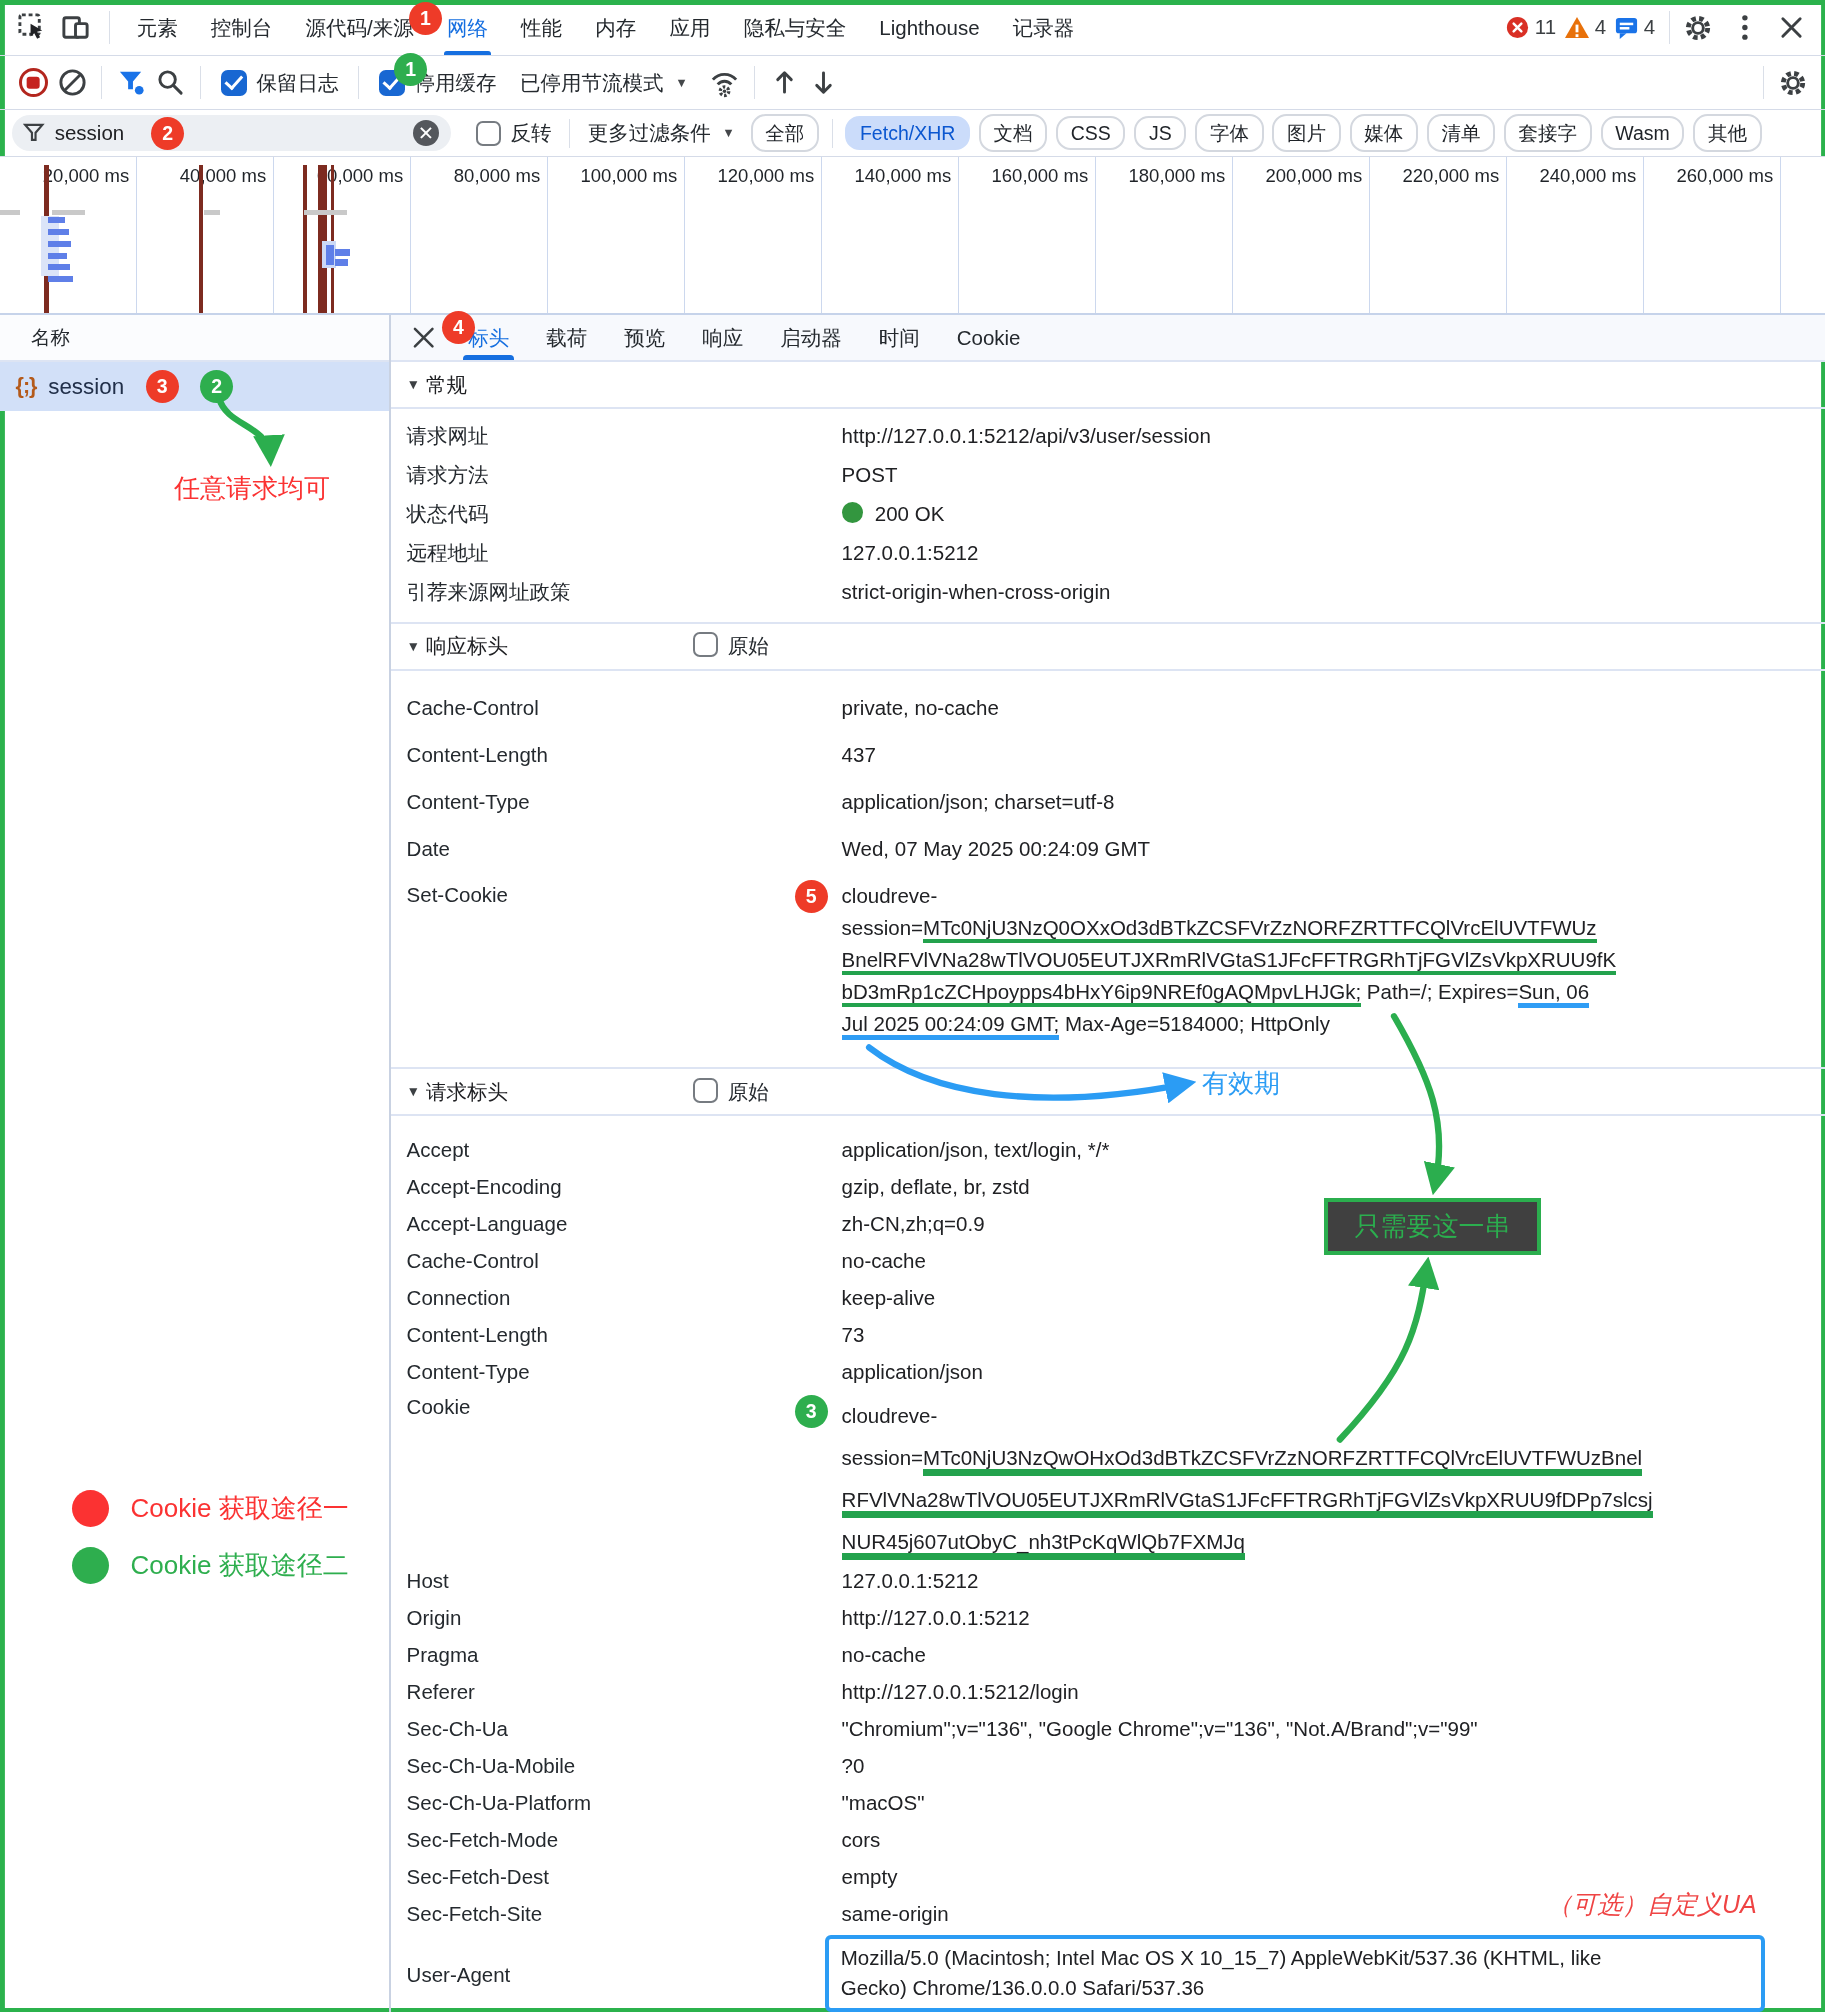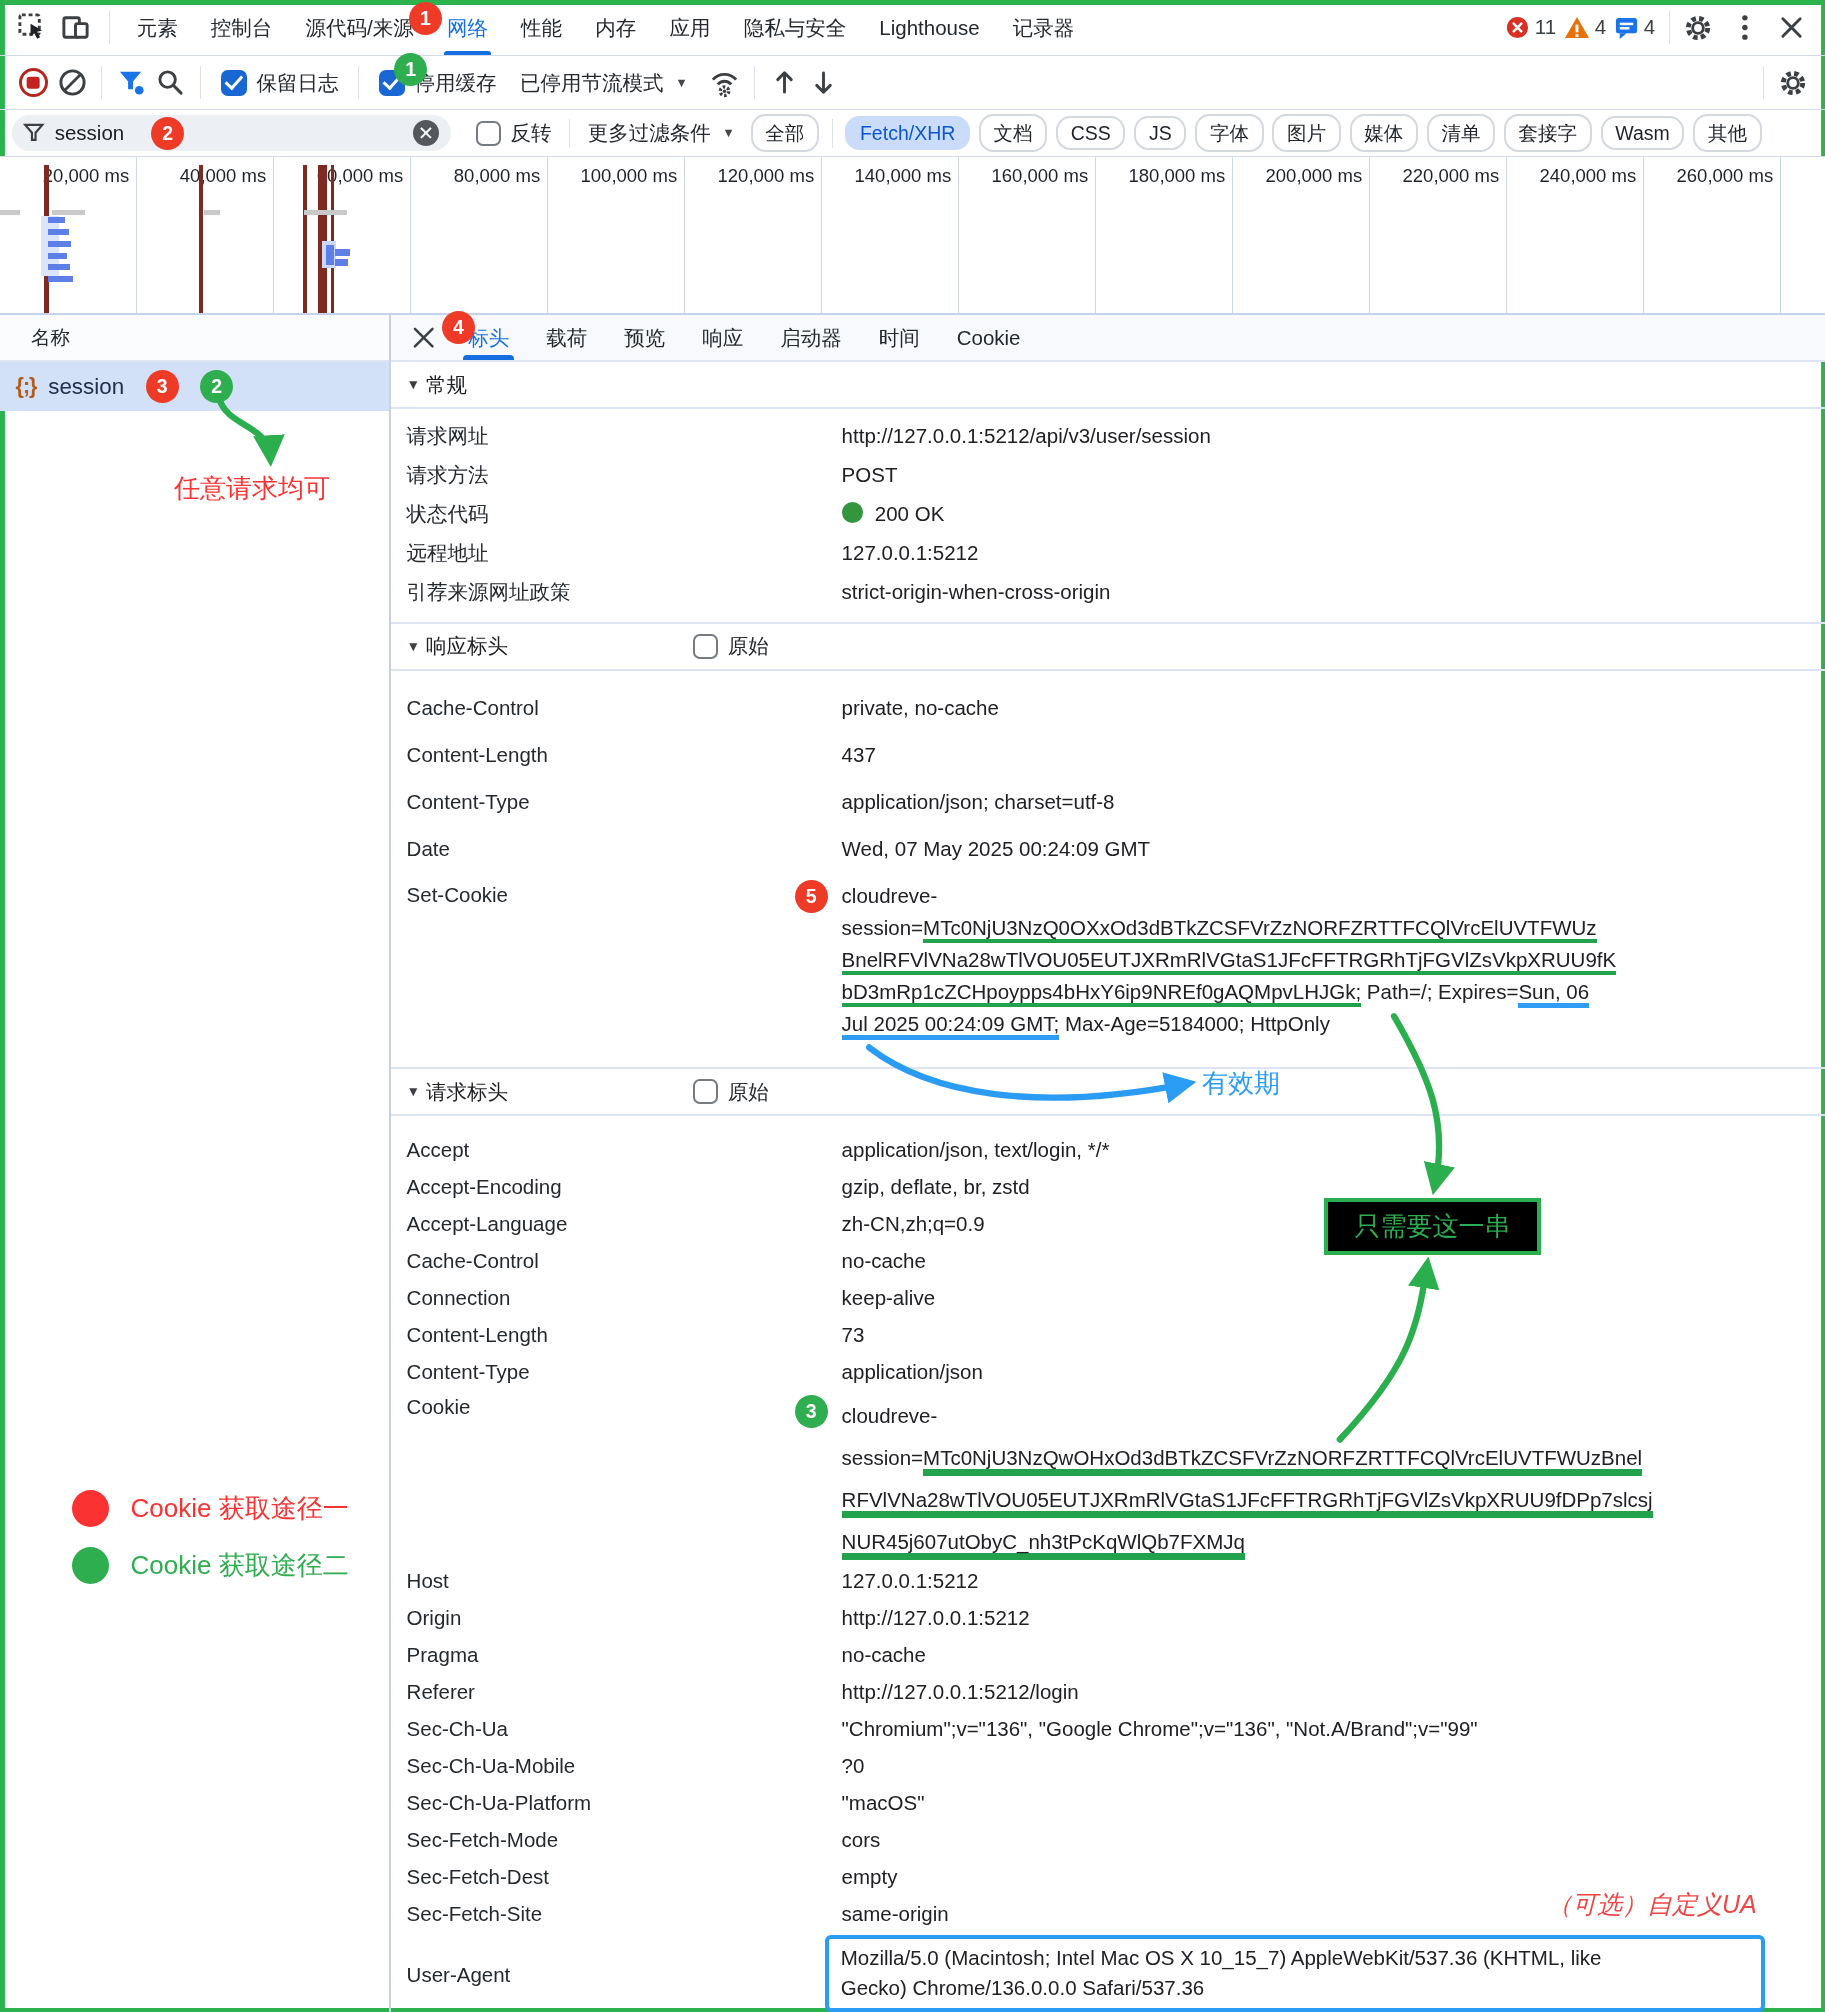--- a/index.html
+++ b/index.html
@@ -78,21 +78,21 @@
   .dtab { position:relative; height:100%; display:flex; align-items:center; padding:0 18.5px; font-size:20.5px; color:#24292e; }
   .dtab.active { color:#166fe0; }
   .dtab.active::after { content:""; position:absolute; left:13.7px; right:13.7px; bottom:0; height:4.9px; background:#166fe0; border-radius:3.9px 3.9px 0 0; }
   .dtab .badge { position:absolute; left:-7.8px; top:-3.9px; }
   .xclose { width:45px; height:45px; display:flex; align-items:center; justify-content:center; margin:0 3.9px; }
 
   .section { border-bottom:2px solid #dde4f3; }
   .sec-header { height:47px; display:flex; align-items:center; padding-left:15.6px; border-bottom:2px solid #dde4f3; }
   .tri { font-size:13.7px; color:#3c4043; margin-right:5.9px; }
   .sec-title { font-size:20.5px; color:#202124; }
-  .raw { display:flex; align-items:center; gap:9.8px; margin-left:185px; font-size:20.5px; color:#24292e; }
+  .raw { display:flex; gap:9.8px; margin-left:185px; font-size:20.5px; color:#24292e; }
 
   .kv-row { display:flex; padding-left:15.6px; }
   .kv-key { width:435px; flex:none; font-size:20.5px; color:#24292e; }
   .kv-val { flex:1; font-size:20.5px; color:#202124; position:relative; }
   .line { line-height:32px; white-space:nowrap; }
 
   .sec-gen .kv-row { height:39px; align-items:center; }
   .sec-gen .rows { padding:7.8px 0 9.8px; }
   .sec-resp .rows { padding:13.7px 0 27px; }
   .sec-resp .kv-row { min-height:47px; align-items:center; }
@@ -109,21 +109,21 @@
   .u-g2 { border-bottom:7.8px solid #23a24d; }
   .u-b { border-bottom:5.9px solid #2f9df5; }
   .has-badge > .badge { position:absolute; left:-47px; top:0px; }
   .dot { display:inline-block; width:21.5px; height:21.5px; border-radius:50%; background:#33963f; margin-right:11.7px; vertical-align:-2px; }
   .ua-box { border:4.9px solid #2b9cf4; border-radius:5.9px; padding:4.9px 11.7px; width:940px; margin-left:-16.6px; margin-top:-3.9px; }
 
   
   .anno { position:absolute; z-index:40; pointer-events:none; }
   #note-any { left:174px; top:471px; font-size:26px; color:#fb3232; }
   #note-validity { left:1202px; top:1066px; font-size:26px; color:#2b9cf4; }
-  #only-box { left:1324px; top:1198px; width:217px; height:57px; border:4.9px solid #2bae4e; background:#000000;
+  #only-box { left:1324px; top:1198px; width:217px; height:57px; border:4.9px solid #2bae4e; background:#404040;
               display:flex; align-items:center; justify-content:center; font-size:26px; color:#2bae4e; }
   #note-ua { left:1547px; top:1888px; font-size:25px; color:#ef4444;font-style:italic; }
   #legend { left:72px; top:1490px; display:flex; flex-direction:column; gap:19.5px; }
   .lg-row { display:flex; align-items:center; gap:21.5px; font-size:26px; }
   .lg-dot { width:37px; height:37px; border-radius:50%; flex:none; }
   #arrows { position:absolute; inset:0; width:1826px; height:2013px; z-index:45; pointer-events:none; }
 </style>
 </head>
 <body>
 

